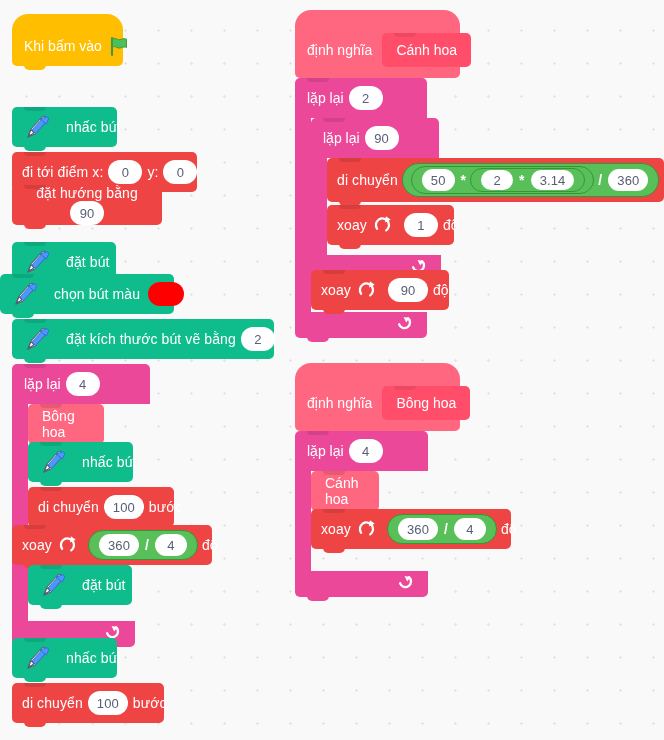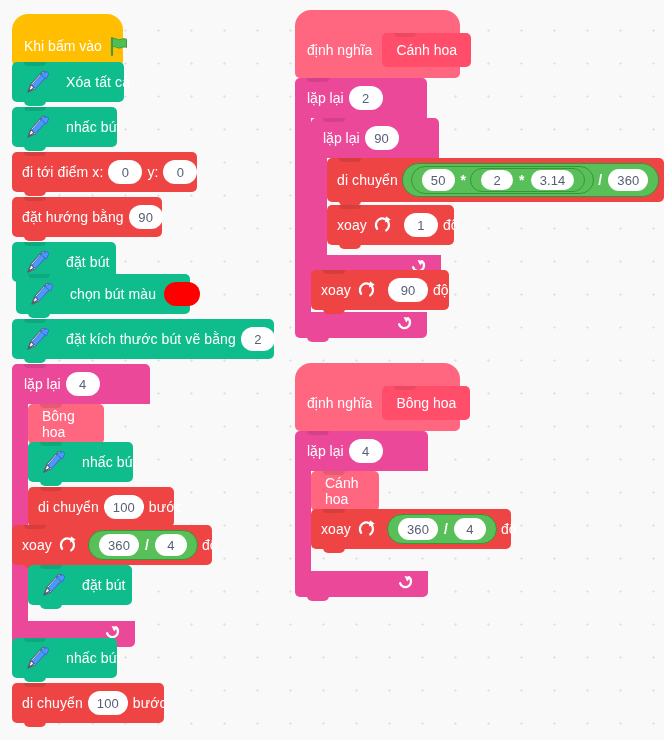--- a/index.html
+++ b/index.html
@@ -170,62 +170,54 @@
 
   <div class="hat c-event" style="left:12px;top:14px;width:111px;height:52px;">
     <div class="hat-inner">
       <span class="label">Khi bấm vào</span>
       <svg class="flag-ico" viewBox="0 0 22 22">
           <use href="#g-flag"></use>
         </svg>
     </div>
   </div>
 
-  <div class="blk stack c-pen" style="left:12px;top:62px;width:112px;">
-    <div class="topcut"></div>
-    <svg class="pen-ico" viewBox="0 0 30 30">
-        <use href="#g-pen"></use>
-      </svg>
-    <span class="pen-div"></span>
-    <span class="label">Xóa tất cả</span>
-  </div>
 
   <div class="blk stack c-pen" style="left:12px;top:107px;width:105px;">
     <div class="topcut"></div>
     <svg class="pen-ico" viewBox="0 0 30 30">
         <use href="#g-pen"></use>
       </svg>
     <span class="pen-div"></span>
     <span class="label">nhấc bút</span>
   </div>
 
   <div class="blk stack c-motion" style="left:12px;top:152px;width:185px;">
     <div class="topcut"></div>
     <span class="label">đi tới điểm x:</span>
     <span class="oval">0</span>
     <span class="label">y:</span>
     <span class="oval">0</span>
   </div>
 
-  <div class="blk stack c-motion" style="left:12px;top:197px;width:150px;">
+  <div class="blk stack c-motion" style="left:12px;top:185px;width:150px;flex-direction:column;">
     <div class="topcut"></div>
     <span class="label">đặt hướng bằng</span>
     <span class="oval">90</span>
   </div>
 
   <div class="blk stack c-pen" style="left:12px;top:242px;width:104px;">
     <div class="topcut"></div>
     <svg class="pen-ico" viewBox="0 0 30 30">
         <use href="#g-pen"></use>
       </svg>
     <span class="pen-div"></span>
     <span class="label">đặt bút</span>
   </div>
 
-  <div class="blk stack c-pen" style="left:16px;top:274px;width:174px;">
+  <div class="blk stack c-pen" style="left:0;top:274px;width:174px;">
     <div class="topcut"></div>
     <svg class="pen-ico" viewBox="0 0 30 30">
         <use href="#g-pen"></use>
       </svg>
     <span class="pen-div"></span>
     <span class="label">chọn bút màu</span>
     <span class="swatch"></span>
   </div>
 
   <div class="blk stack c-pen" style="left:12px;top:319px;width:262px;">

